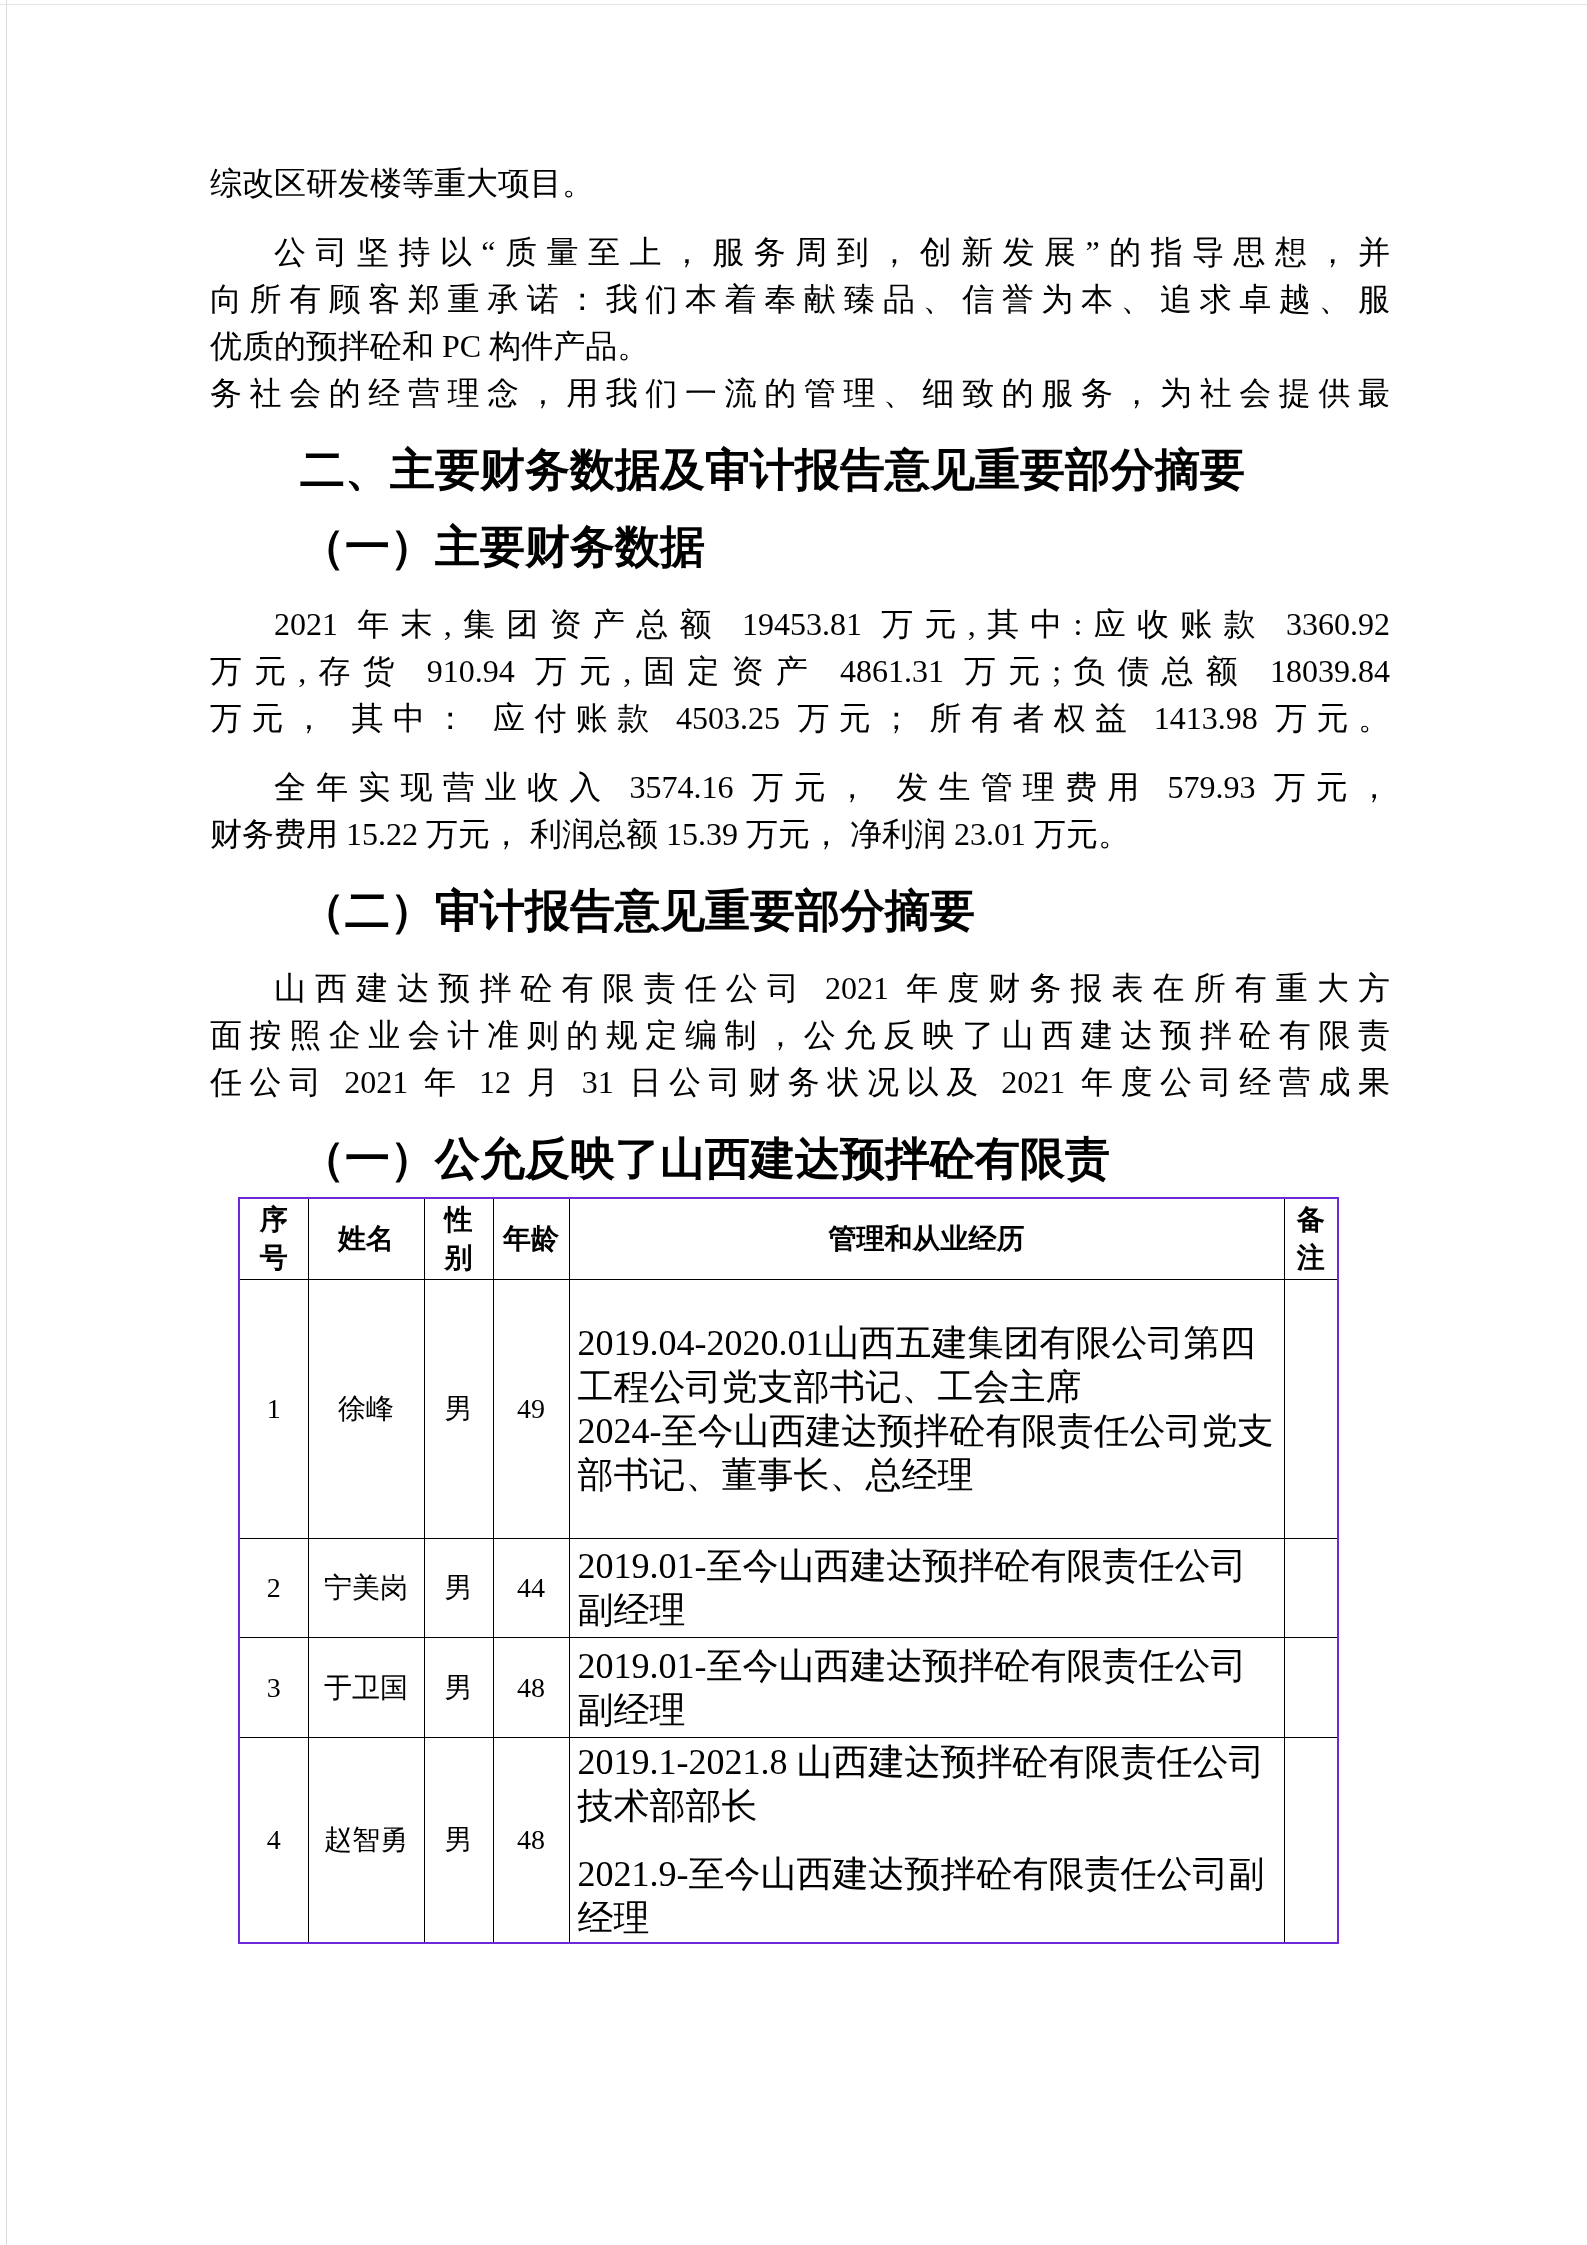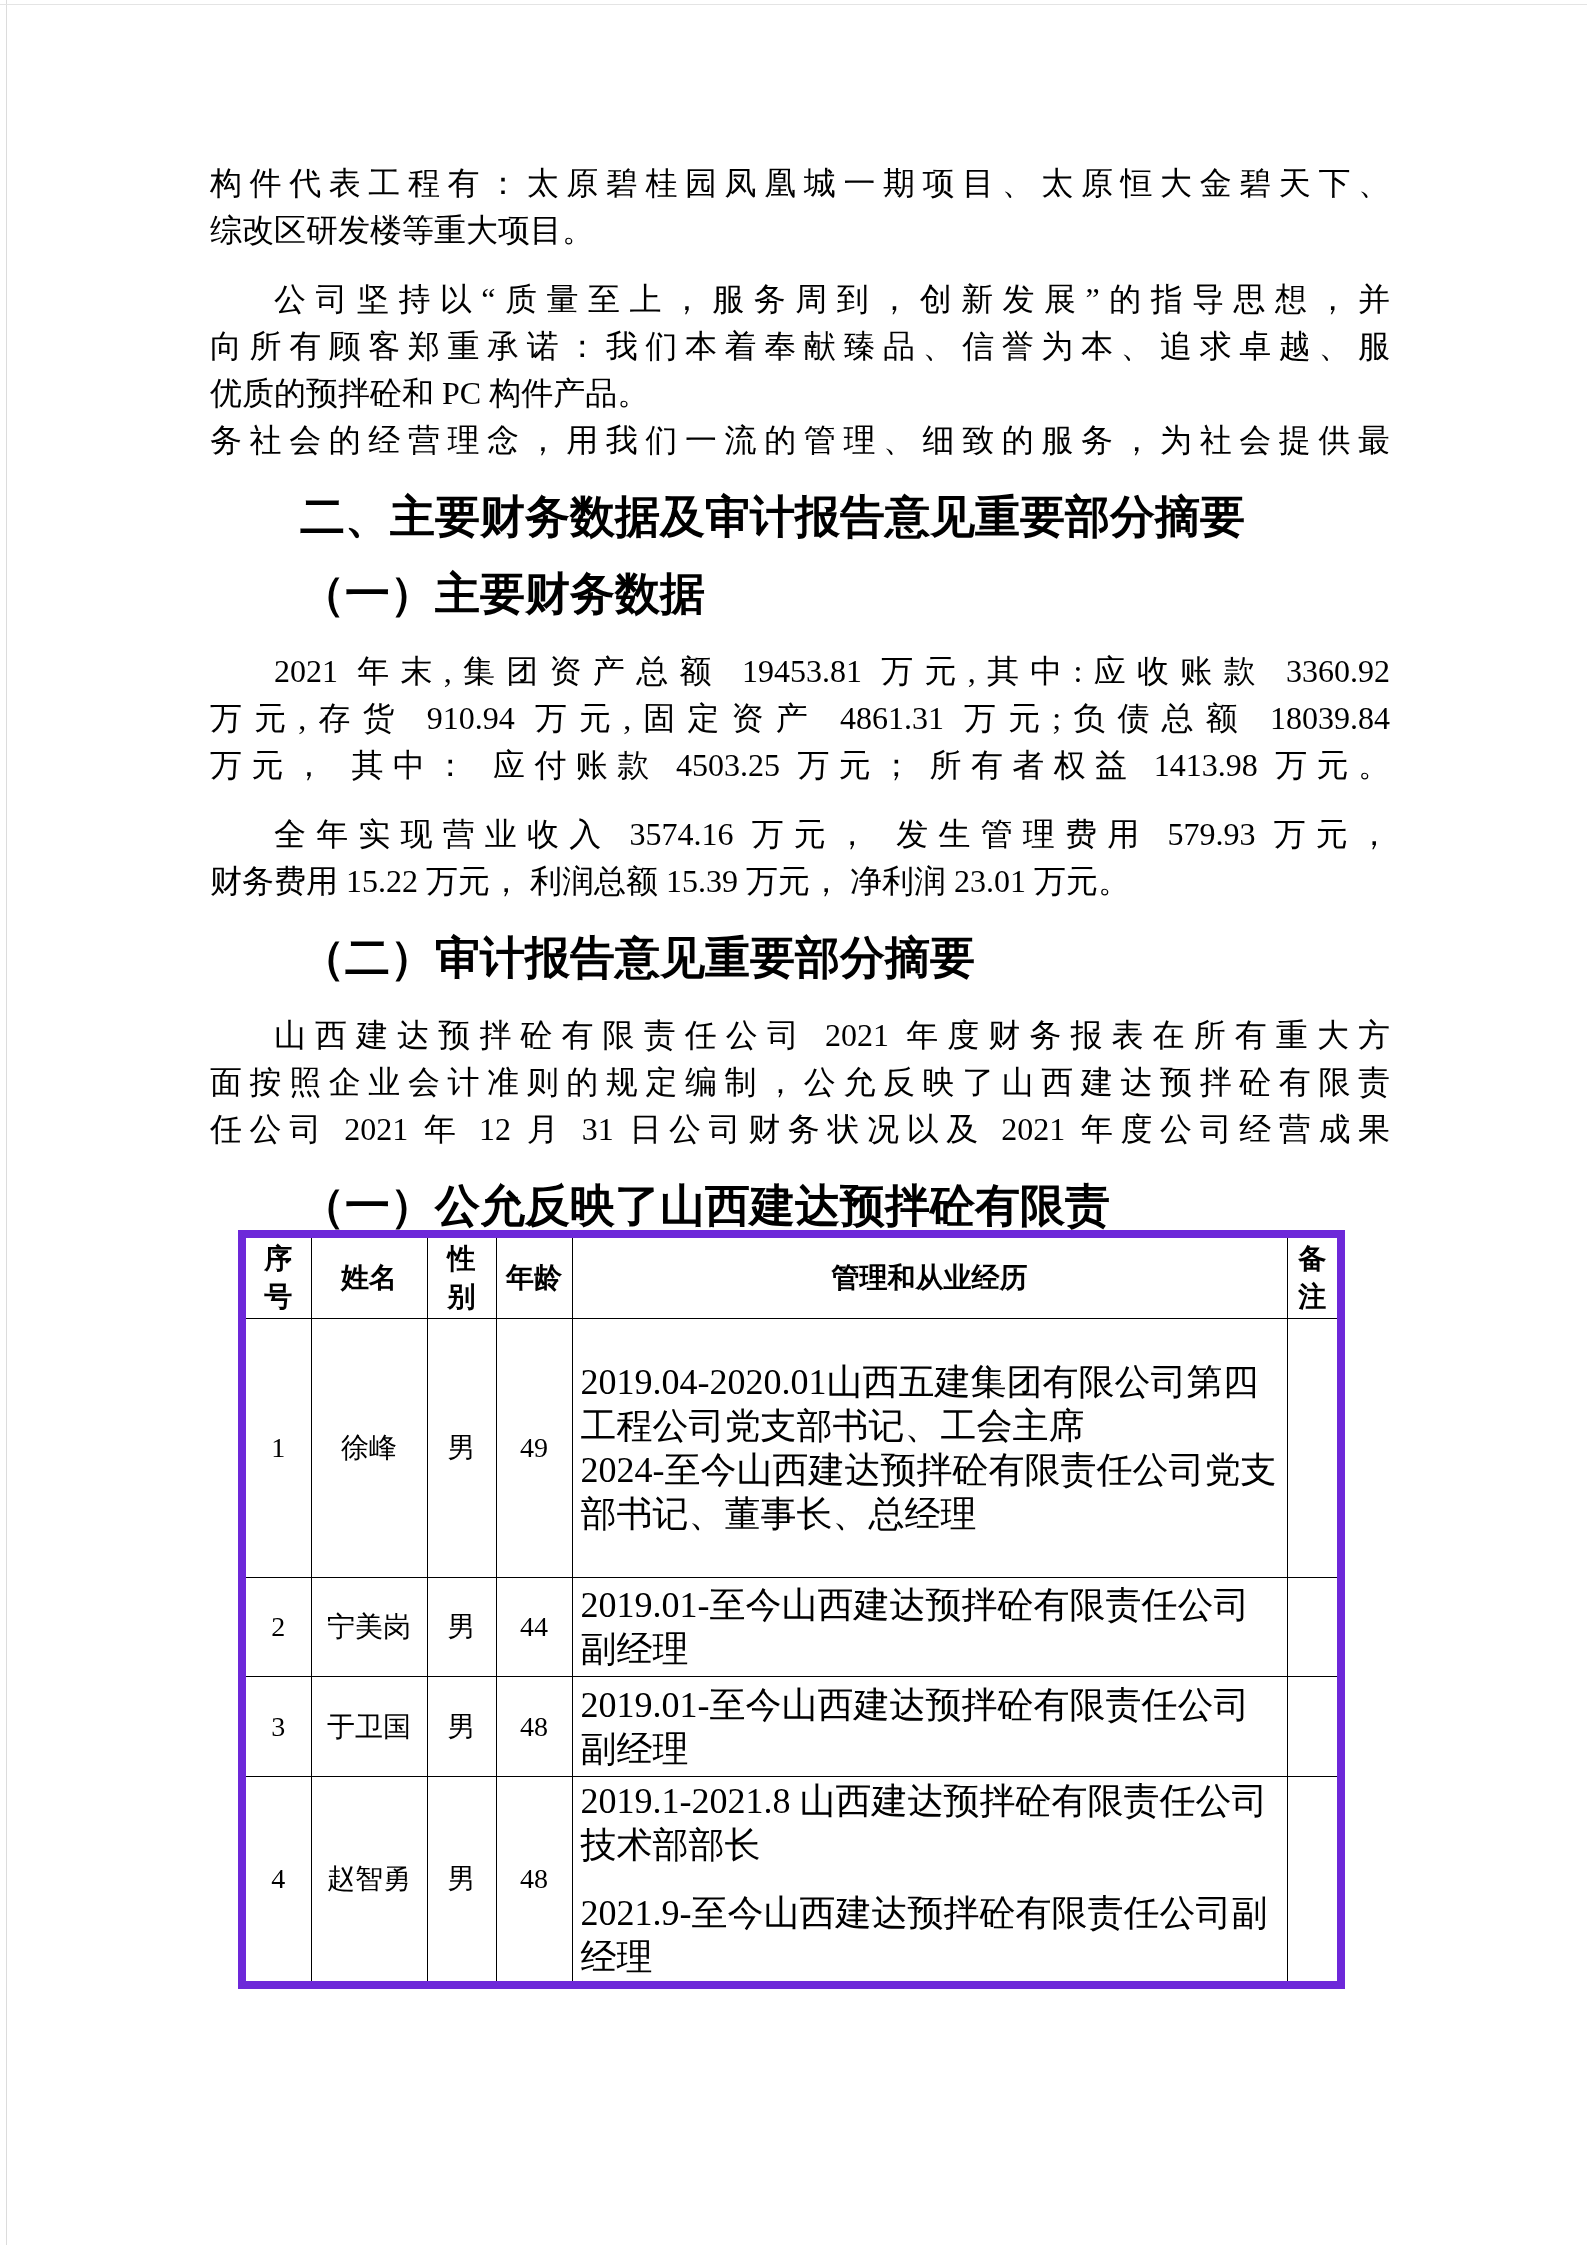--- a/index.html
+++ b/index.html
@@ -44,23 +44,24 @@
   .para.indent .line:first-child { text-indent: 2em; }
   .heading {
     font-size: 45px;
     line-height: 47px;
     font-weight: bold;
     text-indent: 2em;
   }
   table.leaders {
     border-collapse: collapse;
     table-layout: fixed;
+    margin-top: 14px;
     margin-left: 28px;
     width: 1099px;
-    border: 8px solid #6d28d9;
+    border: 2px solid #6d28d9;
   }
   table.leaders th, table.leaders td {
     border: 1px solid #000;
     padding: 2px 8px;
     font-size: 28px;
     vertical-align: middle;
     overflow: hidden;
   }
   table.leaders th {
     font-weight: bold;
@@ -90,21 +91,20 @@
 </head>
 <body>
 
 <div class="page">
   <div class="scan-edge-left"></div>
   <div class="scan-edge-top"></div>
 
   <div class="content">
     <div id="blocks">
         <div class="para">
-          <div class="line">构件代表工程有：太原碧桂园凤凰城一期项目、太原恒大金碧天下、</div>
           <div class="line last">综改区研发楼等重大项目。</div>
         </div>
         <div class="para indent">
           <div class="line">公司坚持以“质量至上，服务周到，创新发展”的指导思想，并</div>
           <div class="line">向所有顾客郑重承诺：我们本着奉献臻品、信誉为本、追求卓越、服</div>
           <div class="line last">优质的预拌砼和 PC 构件产品。</div>
           <div class="line">务社会的经营理念，用我们一流的管理、细致的服务，为社会提供最</div>
         </div>
         <div class="heading">二、主要财务数据及审计报告意见重要部分摘要</div>
         <div class="heading">（一）主要财务数据</div>

